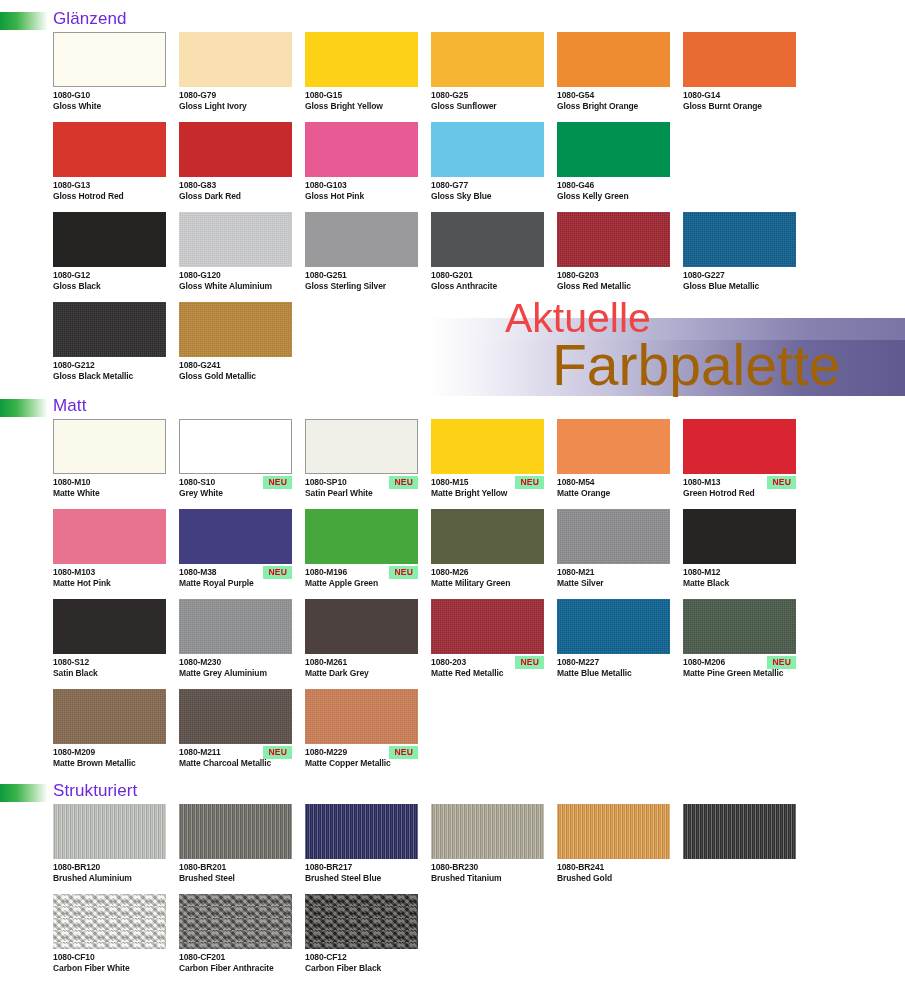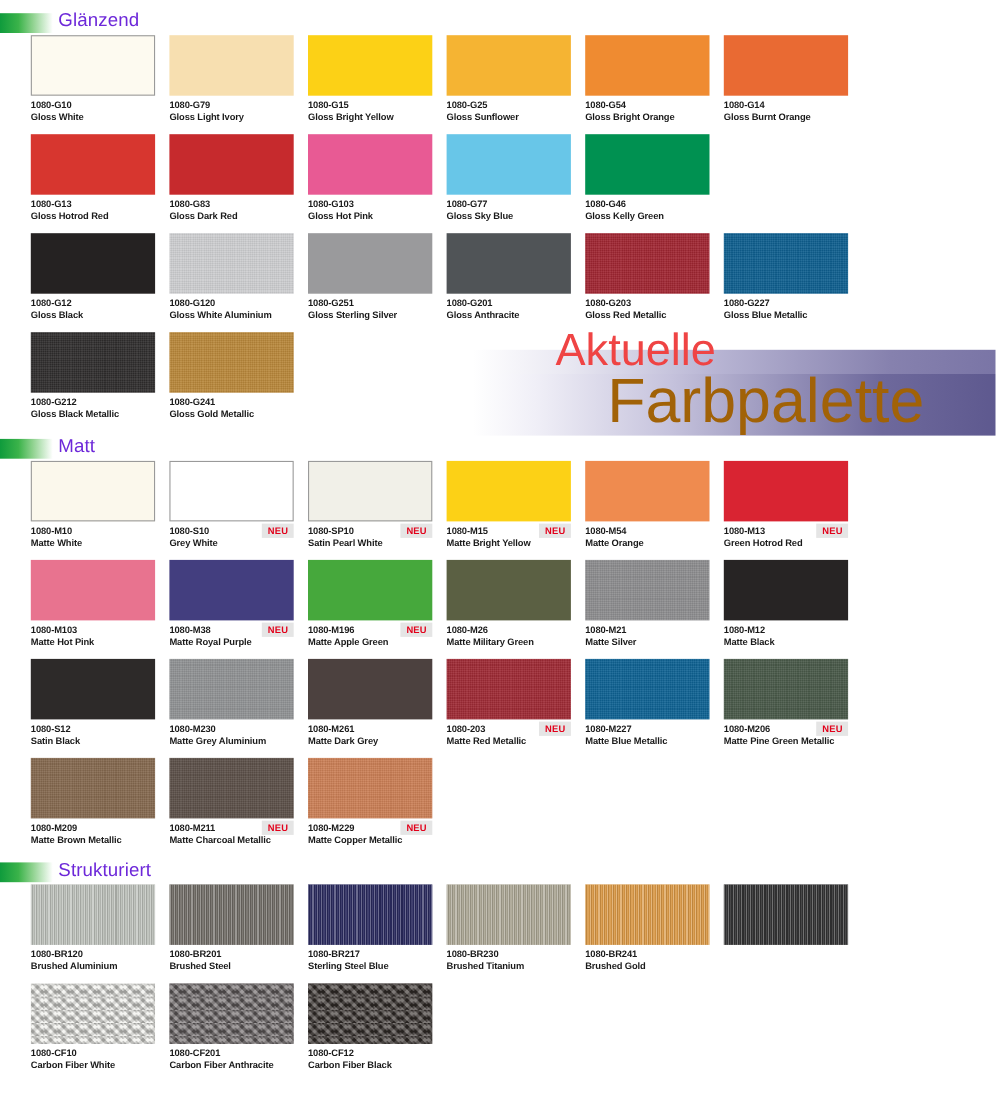--- a/index.html
+++ b/index.html
@@ -37,21 +37,21 @@
     font-weight: 400;
     color: #6d28d9;
     letter-spacing: 0.1px;
     line-height: 22px;
     white-space: nowrap;
   }
 
   
   .grid {
     position: relative;
-    padding-left: 28px;
+    padding-left: 53px;
   }
   .row {
     display: flex;
     gap: 13px;
     margin-bottom: 0px;
   }
   .cell {
     width: 113px;
   }
   .cell.empty .chip,
@@ -84,21 +84,21 @@
     font-weight: bold;
     color: #1a1a1a;
     line-height: 11px;
     letter-spacing: -0.1px;
     white-space: nowrap;
   }
   .neu {
     position: absolute;
     right: 0;
     top: 2px;
-    background: #e5e5e5;
+    background: #86efac;
     color: #e2001a;
     font-size: 8.5px;
     font-weight: bold;
     line-height: 11px;
     padding: 1px 5px 1px 5px;
     letter-spacing: 0.2px;
   }
 
   
   .banner-wrap {
@@ -576,21 +576,21 @@
           <div class="chip tex-brushed" style="background: rgb(110, 106, 100);"></div>
           <div class="meta">
             <div class="code">1080-BR201</div>
             <div class="name">Brushed Steel</div>
           </div>
         </div>
         <div class="cell">
           <div class="chip tex-brushed" style="background: rgb(42, 42, 94);"></div>
           <div class="meta">
             <div class="code">1080-BR217</div>
-            <div class="name">Sterling Steel Blue</div>
+            <div class="name">Brushed Steel Blue</div>
           </div>
         </div>
         <div class="cell">
           <div class="chip tex-brushed" style="background: rgb(169, 164, 146);"></div>
           <div class="meta">
             <div class="code">1080-BR230</div>
             <div class="name">Brushed Titanium</div>
           </div>
         </div>
         <div class="cell">

